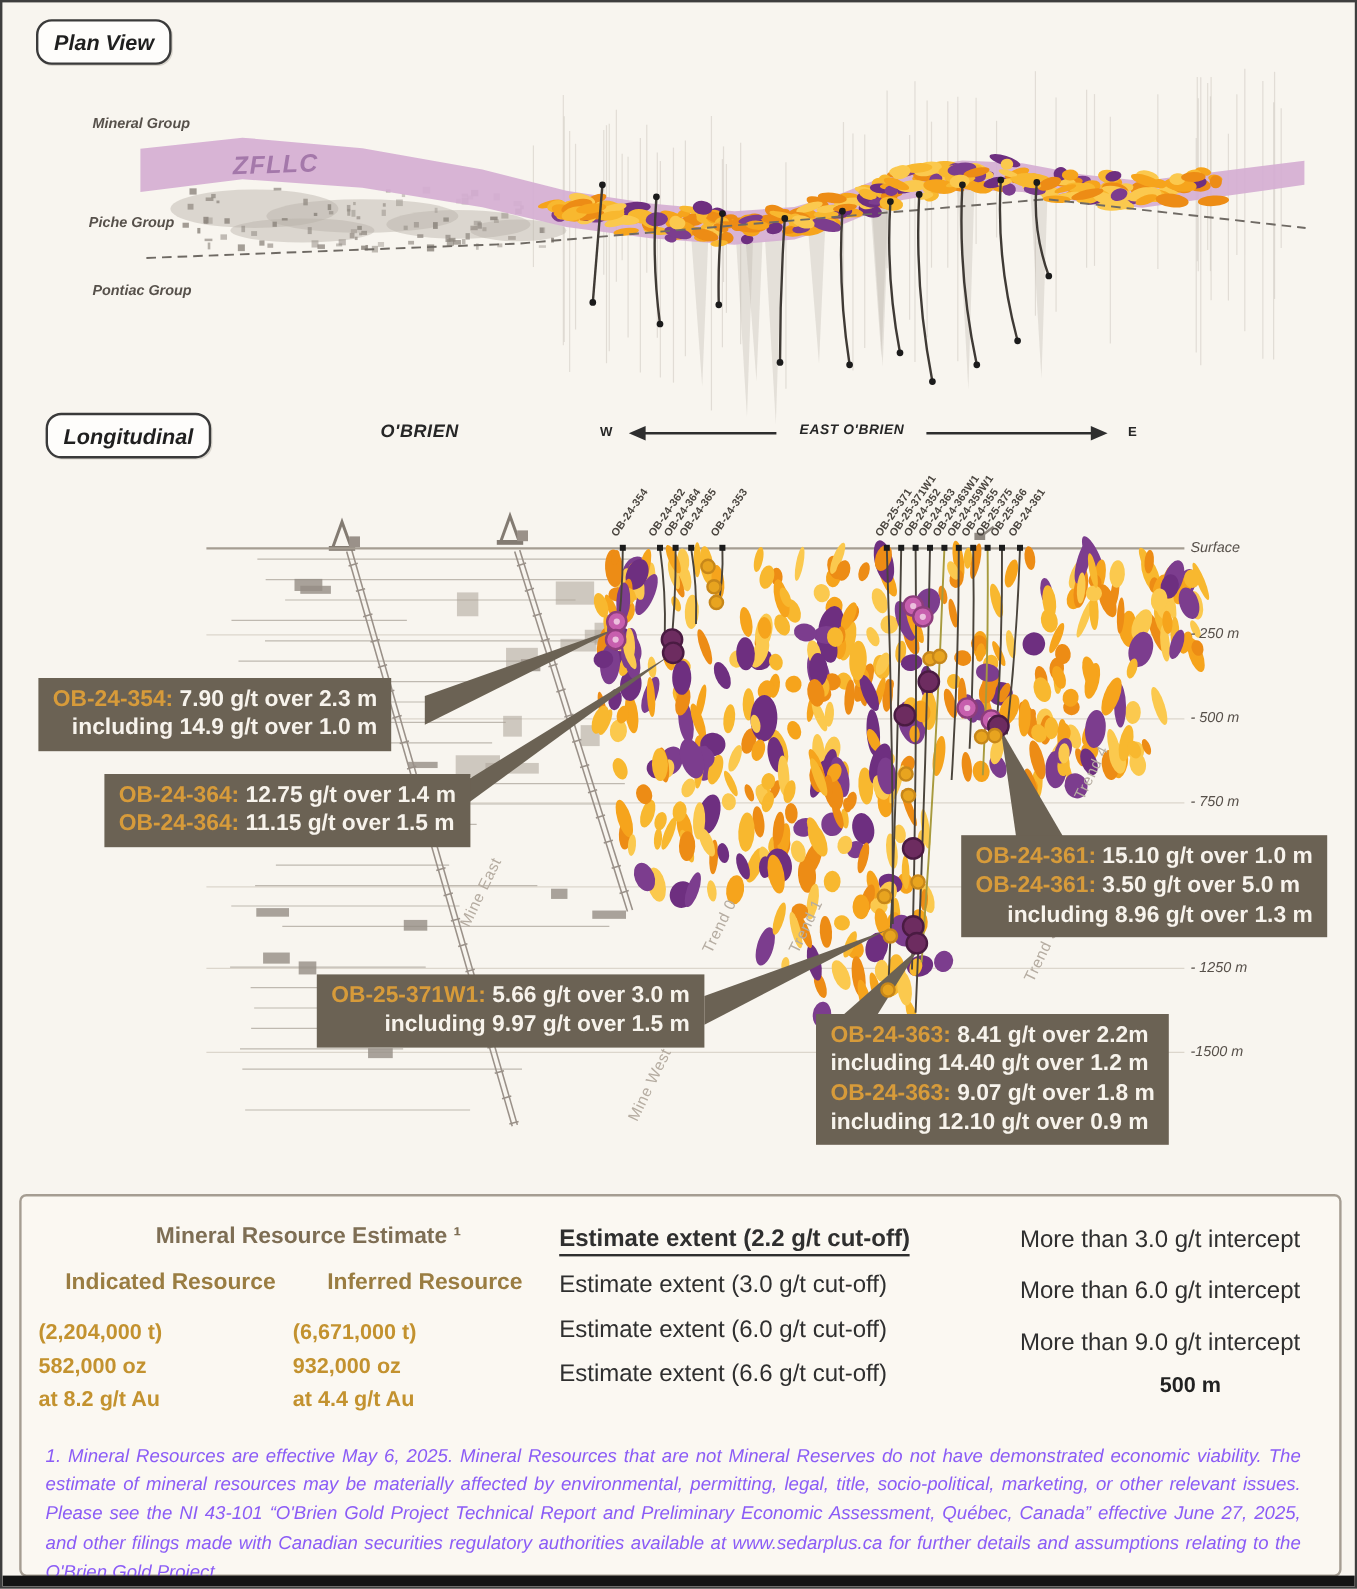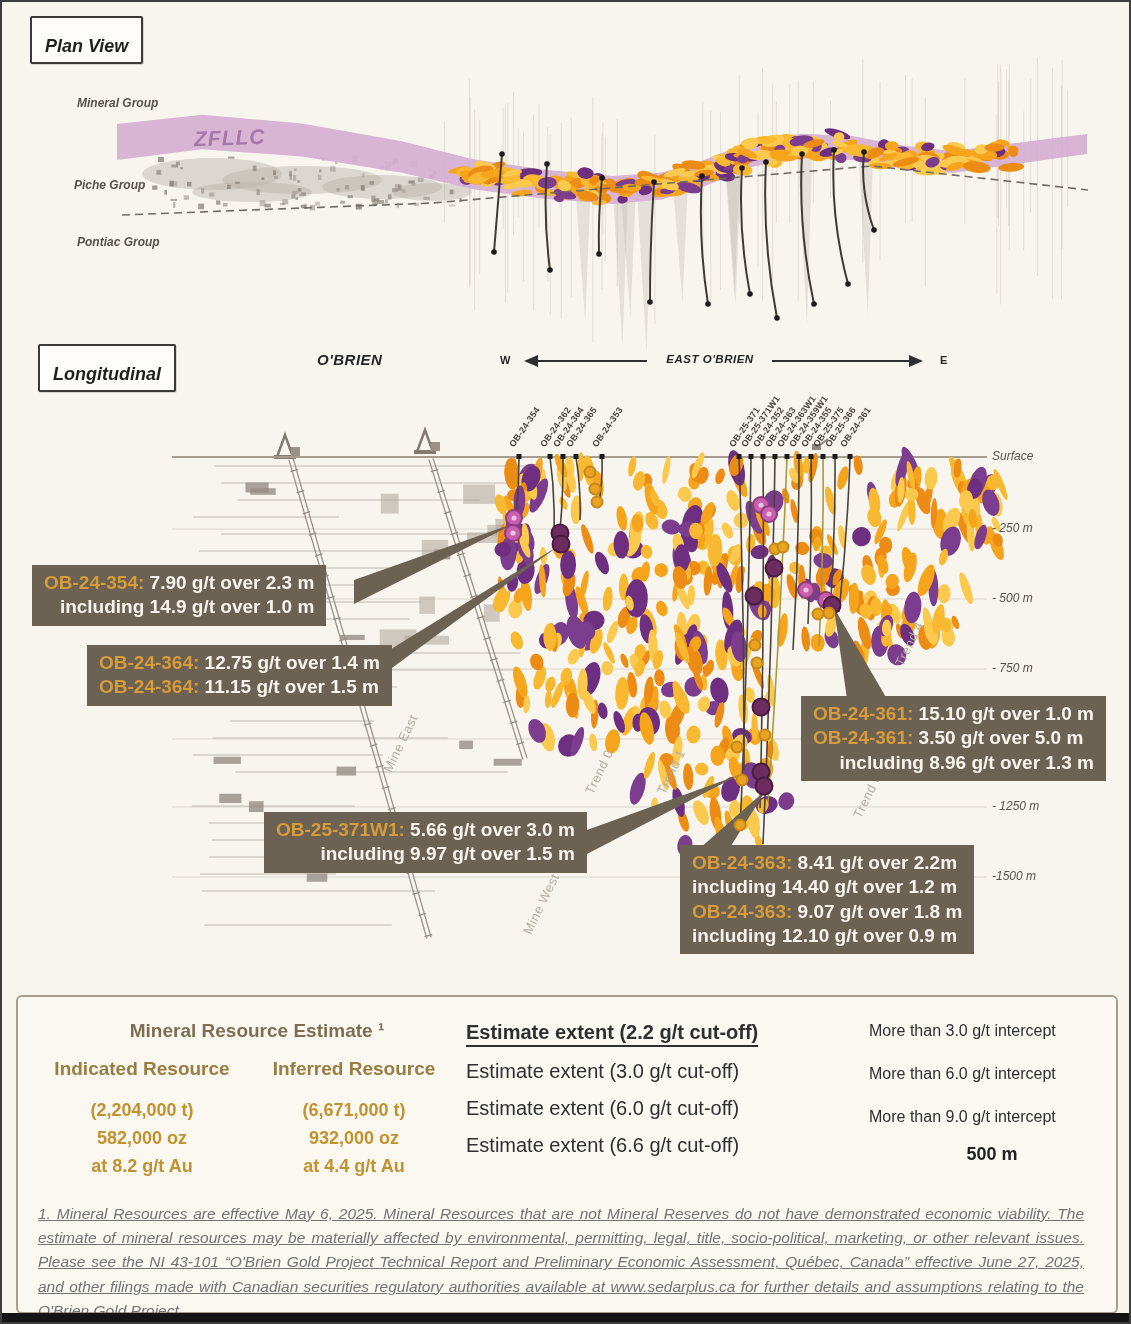--- a/index.html
+++ b/index.html
@@ -5,22 +5,22 @@
   html,body{margin:0;padding:0;background:#9a9a9a;}
   .page{
     position:relative;width:1131px;height:1324px;margin:0 auto;
     background:#f8f5ef;border:2px solid #3e3e3e;box-sizing:border-box;
     font-family:"Liberation Sans",sans-serif;overflow:hidden;
   }
   #scene{position:absolute;left:0;top:0;}
   .lbl{position:absolute;white-space:nowrap;}
   .tag{
     position:absolute;border:2px solid #3a3a3a;background:#fefdfb;
-    padding:18px 13px 5px;font-style:italic;font-weight:bold;font-size:18px;
-    color:#1f1f1f;border-radius:2px;box-shadow:1px 1px 0 #d8d4cc;
+    padding:8px 13px 5px;font-style:italic;font-weight:bold;font-size:18px;
+    color:#1f1f1f;border-radius:13px;box-shadow:1px 1px 0 #d8d4cc;
   }
   .group-label{font-weight:bold;font-style:italic;font-size:12px;color:#57514b;}
   .zfllc{font-weight:bold;font-style:italic;font-size:21px;color:#a478aa;letter-spacing:1px;}
   .obrien{font-weight:bold;font-style:italic;font-size:15px;color:#262626;letter-spacing:.5px;}
   .east-obrien{font-weight:bold;font-style:italic;font-size:11.5px;color:#262626;letter-spacing:.5px;}
   .we{font-weight:bold;font-size:11px;color:#262626;}
   .hole-label{font-weight:bold;font-size:9px;color:#4a453f;transform-origin:0 100%;transform:rotate(-55deg);letter-spacing:.2px;}
   .depth-label{font-style:italic;font-size:12px;color:#57504a;}
   .trend-label{font-size:13px;color:#b5aca1;transform-origin:0 0;transform:rotate(-64deg);letter-spacing:.5px;}
   .callout{
@@ -29,28 +29,28 @@
   }
   .callout .hid{color:#d79b3a;}
   .callout .ln{display:block;}
   .callout .r{text-align:right;}
   .legend-box{
     position:absolute;left:14px;top:993px;width:1102px;height:319px;
     background:#fbf8f2;border:2px solid #a59d92;border-radius:6px;box-sizing:border-box;
   }
   .mre-title{font-weight:bold;font-size:19px;color:#7e6e54;text-align:center;}
   .mre-header{font-weight:bold;font-size:19px;color:#9a7d42;text-align:center;}
-  .mre-val{font-weight:bold;font-size:18px;color:#c3922f;text-align:center;}
+  .mre-val{font-weight:bold;font-size:18px;color:#c3922f;}
   .ext-label{font-size:20px;color:#2f2f2f;}
   .ext-label.em{font-weight:bold;border-bottom:2px solid #2f2f2f;padding-bottom:1px;}
-  .int-label{font-size:16px;color:#2f2f2f;margin-left:19px;}
+  .int-label{font-size:20px;color:#2f2f2f;}
   .scale-label{font-weight:bold;font-size:18px;color:#222;text-align:center;}
   .footnote{
     position:absolute;left:36px;top:1200px;width:1046px;font-style:italic;
-    font-size:15.5px;line-height:1.56;color:#737373;text-align:justify;text-decoration:underline;
+    font-size:15.5px;line-height:1.56;color:#8b5cf6;text-align:justify;
   }
   .bottom-bar{position:absolute;left:0;bottom:0;width:100%;height:9px;background:#141414;}
 </style>
 </head>
 <body>
 
 <div class="page">
   <svg id="scene" width="1131" height="1324" viewBox="0 0 1131 1324">
       <g>
         <line x1="521.4051448914688" y1="128.70990358855175" x2="521.4051448914688" y2="279.30668704541" stroke="#cfc9c1" stroke-width="1" opacity="0.55"></line>

